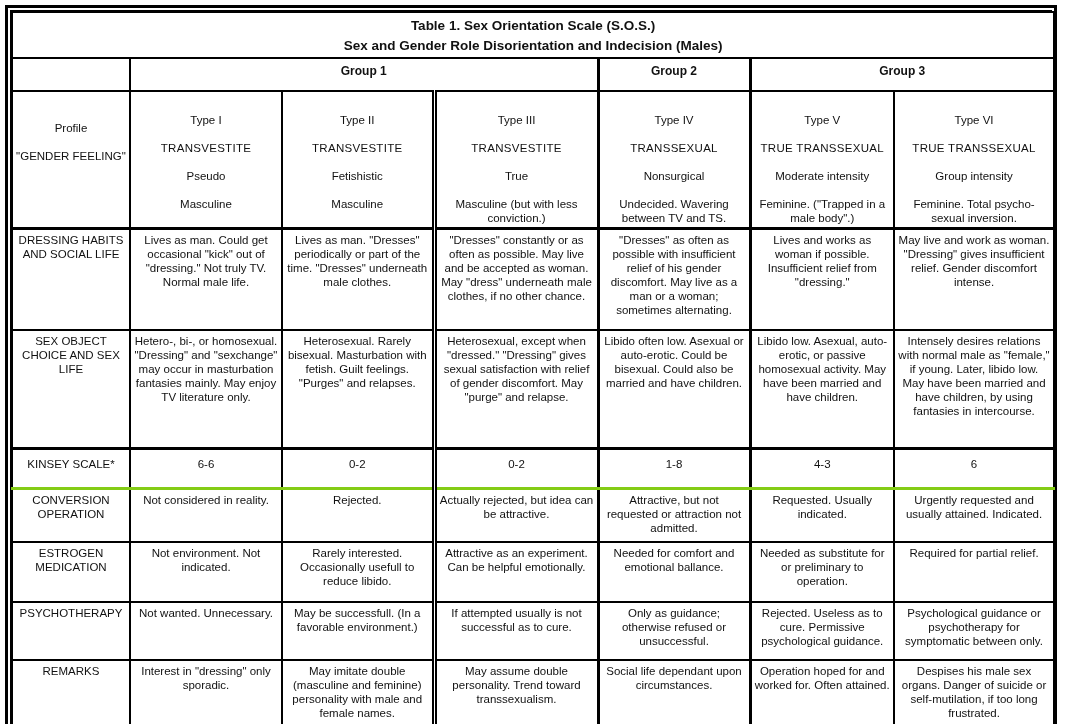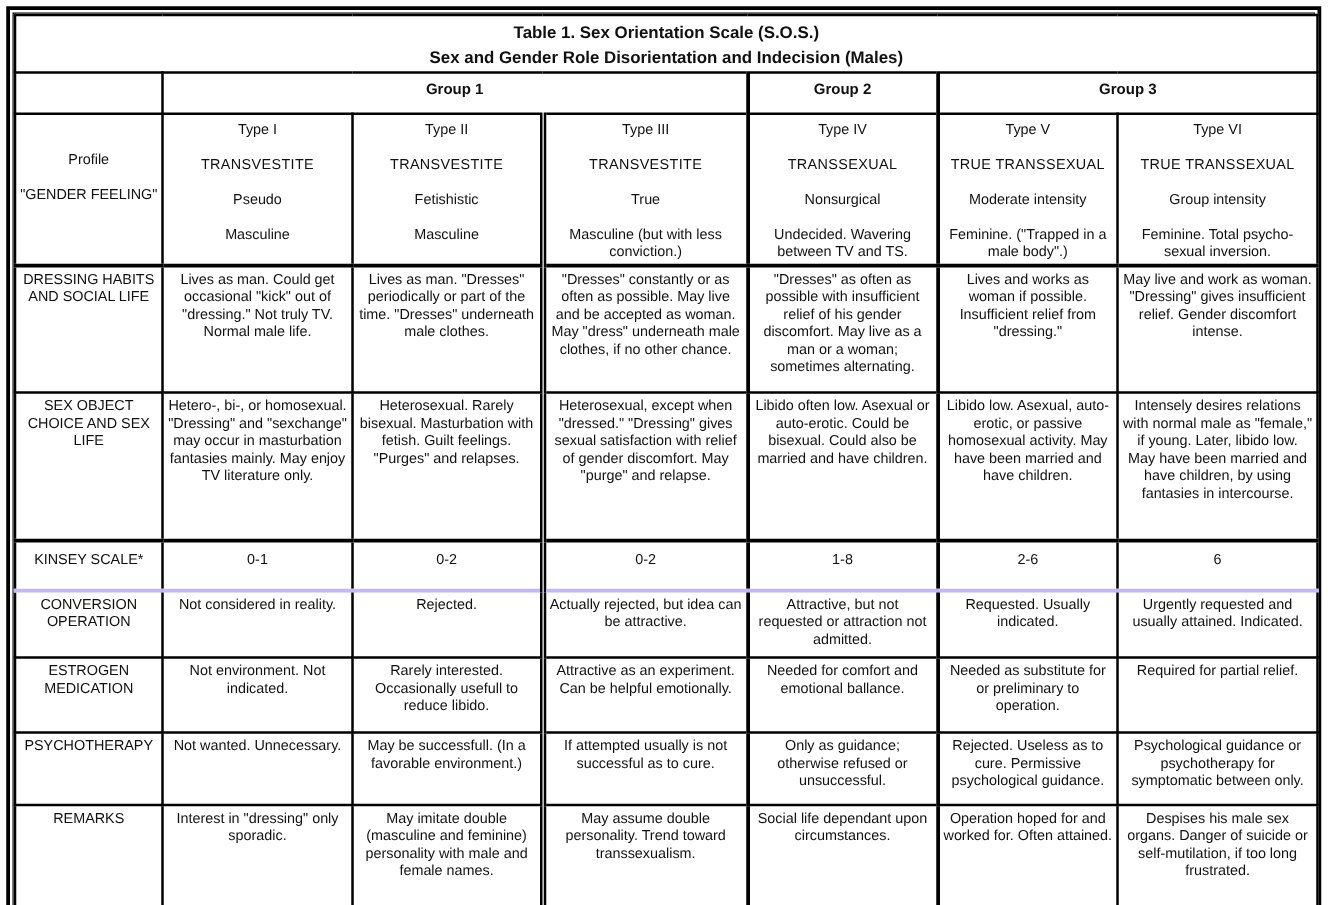--- a/index.html
+++ b/index.html
@@ -44,29 +44,29 @@
     font-size: 13.5px;
     line-height: 1.45;
   }
   tr.group-row td {
     font-weight: bold;
     font-size: 12px;
     padding-top: 5px;
     height: 24px;
   }
   tr.types-row td { height: 114px; border-bottom: 3px solid #000; }
-  .stack > div { margin-top: 2px; }
+  .stack > div { margin-top: 18px; }
   .stack .gap { margin-top: 14px; }
   .type-name { letter-spacing: 0.3px; }
   td.row-label { font-size: 11.5px; }
   
   .dbl { border-left: 5px double #000 !important; }
   
   .grp { border-left: 3px solid #000 !important; }
-  tr.r-kinsey td { border-top: 3px solid #000; border-bottom: 3px solid #c4b5fd; height: 28px; padding-top: 7px; }
+  tr.r-kinsey td { border-top: 3px solid #000; border-bottom: 3px solid #84cc16; height: 28px; padding-top: 7px; }
   tr.r-estrogen td { border-top: 1px solid #1d4ed8; }
   tr.r-dressing td { height: 94px; }
   tr.r-sexobject td { height: 111px; }
   tr.r-conversion td { height: 46px; }
   tr.r-estrogen td { height: 53px; }
   tr.r-psycho td { height: 51px; }
   tr.r-remarks td { height: 80px; }
 </style>
 </head>
 <body>
@@ -171,25 +171,25 @@
     <td>Hetero-, bi-, or homosexual. "Dressing" and "sexchange" may occur in masturbation fantasies mainly. May enjoy TV literature only.</td>
     <td>Heterosexual. Rarely bisexual. Masturbation with fetish. Guilt feelings. "Purges" and relapses.</td>
     <td class="dbl">Heterosexual, except when "dressed." "Dressing" gives sexual satisfaction with relief of gender discomfort. May "purge" and relapse.</td>
     <td class="grp">Libido often low. Asexual or auto-erotic. Could be bisexual. Could also be married and have children.</td>
     <td class="grp">Libido low. Asexual, auto-erotic, or passive homosexual activity. May have been married and have children.</td>
     <td>Intensely desires relations with normal male as "female," if young. Later, libido low. May have been married and have children, by using fantasies in intercourse.</td>
   </tr>
 
   <tr class="r-kinsey">
     <td class="row-label">KINSEY SCALE*</td>
-    <td>0-1</td>
+    <td>6-6</td>
     <td>0-2</td>
     <td class="dbl">0-2</td>
     <td class="grp">1-8</td>
-    <td class="grp">2-6</td>
+    <td class="grp">4-3</td>
     <td>6</td>
   </tr>
 
   <tr class="r-conversion">
     <td class="row-label">CONVERSION OPERATION</td>
     <td>Not considered in reality.</td>
     <td>Rejected.</td>
     <td class="dbl">Actually rejected, but idea can be attractive.</td>
     <td class="grp">Attractive, but not requested or attraction not admitted.</td>
     <td class="grp">Requested. Usually indicated.</td>

